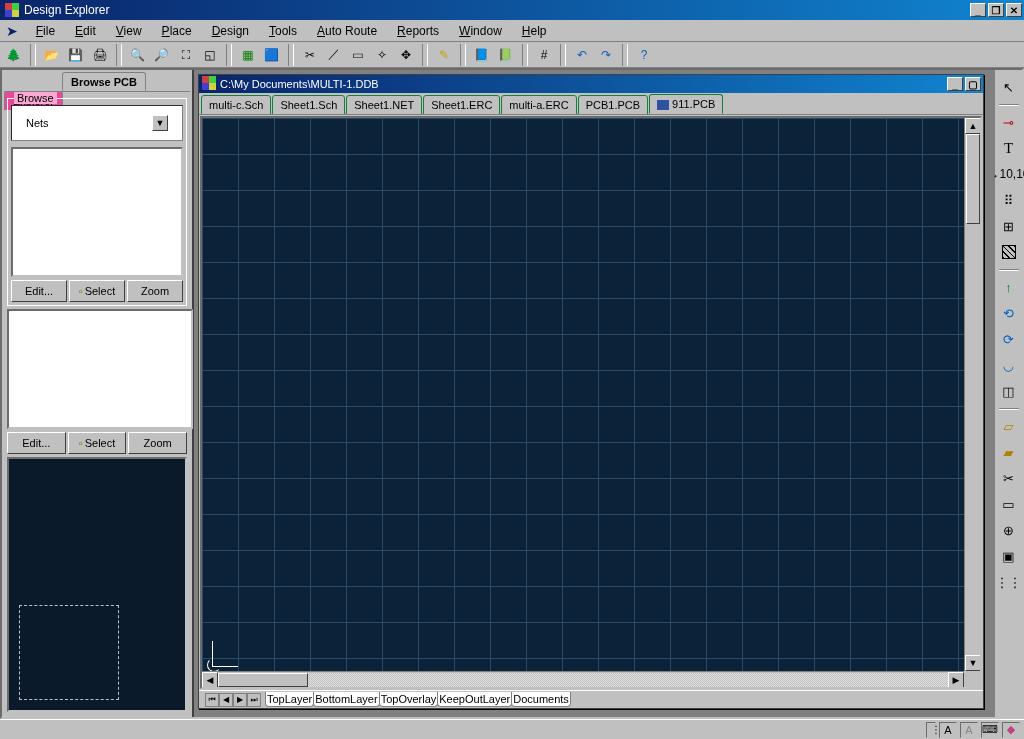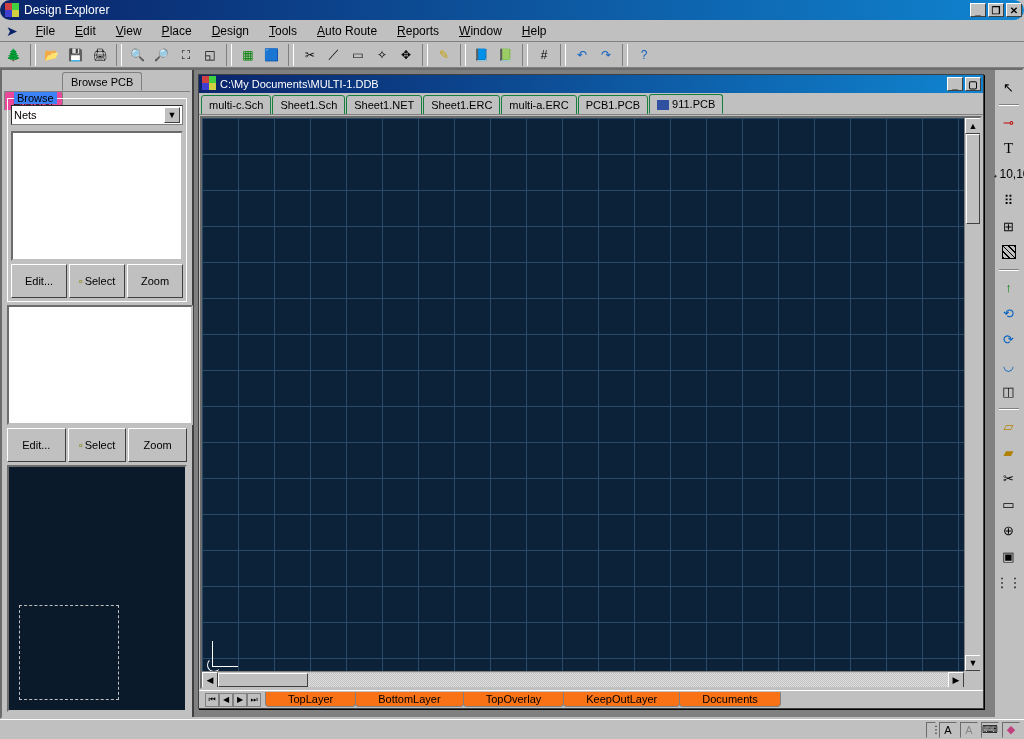--- a/index.html
+++ b/index.html
@@ -12,21 +12,20 @@
   overflow: hidden;
   user-select: none;
 }
 .titlebar {
   height: 20px;
   background: linear-gradient(to right, #0a246a, #1084d0);
   display: flex;
   align-items: center;
   padding: 0 2px 0 4px;
   color: #fff;
-  border-radius: 10px;
 }
 .titlebar .icon { width: 16px; height: 16px; margin-right: 4px; display:flex; align-items:center; justify-content:center; }
 .titlebar .title { flex: 1; font-weight: normal; font-size: 12px; }
 .sysbtns { display: flex; gap: 0; }
 .sysbtn {
   width: 16px; height: 14px;
   background: #c0c0c0;
   border: 1px solid #fff;
   border-right-color:#404040; border-bottom-color:#404040;
   display:flex; align-items:center; justify-content:center;
@@ -79,51 +78,51 @@
 .tabs-top { display:flex; height:20px; border-bottom:1px solid #808080; font-size:11px;}
 .tab {
   padding:3px 8px 0 8px;
   border:1px solid #808080;
   border-bottom:none;
   background:#ec4899;
   border-top-left-radius:3px; border-top-right-radius:3px;
   margin-right:-1px;
   position:relative; top:19px;
 }
-.tab.active { background:#c0c0c0; border-bottom:1px solid #c0c0c0; top:0; font-weight:normal; }
+.tab.active { background:#c0c0c0; border-bottom:1px solid #c0c0c0; top:0; font-weight:bold; }
 
 .group {
   border:1px solid #808080; border-top-color:#fff; border-left-color:#fff;
   border:1px groove #fff;
   margin:6px 3px 3px 3px; padding:6px 3px 3px 3px;
   position:relative;
 }
-.group-label { position:absolute; top:-7px; left:6px; background:#3b82f6; padding:0 3px; font-size:11px;}
+.group-label { position:absolute; top:-7px; left:6px; background:#f9a8d4; padding:0 3px; font-size:11px;}
 .combo {
-  width:100%; height:20px;
+  width:100%; height:36px;
   background:#fff; border:1px inset #808080;
-  display:flex; align-items:center; padding:0 2px; font-size:11px;
+  display:flex; align-items:center; padding:0 14px; font-size:11px;
 }
 .combo .chev {
   width:16px; height:16px; background:#c0c0c0;
   border:1px solid #fff; border-right-color:#404040; border-bottom-color:#404040;
   display:flex; align-items:center; justify-content:center; font-size:9px;
   margin-left:auto;
 }
 .listbox {
   width:100%; height:130px; background:#fff; border:2px inset #c0c0c0;
   margin-top:6px;
 }
 .btnrow { display:flex; gap:2px; margin-top:3px; }
 .winbtn {
   flex:1; height:22px;
   background:#c0c0c0;
   border:1px solid #fff; border-right-color:#404040; border-bottom-color:#404040;
   font-size:11px; display:flex; align-items:center; justify-content:center;
-  padding:16px 2px; overflow:hidden; white-space:nowrap;
+  padding:4px 2px; overflow:hidden; white-space:nowrap;
 }
 .section-hdr { font-size:11px; padding:3px 6px; }
 
 .minimap {
   flex:1; min-height:160px;
   background:#0a1a2a;
   border:2px inset #c0c0c0;
   margin:3px; position:relative;
 }
 .minimap-rect { position:absolute; left:10px; bottom:10px; width:100px; height:95px; border:1px dashed #c0c0c0; }
@@ -179,21 +178,21 @@
 .hscroll .track{ flex:1; background:repeating-conic-gradient(#c0c0c0 0 25%, #e0e0e0 0 50%); background-size:2px 2px; height:14px;}
 .hscroll .thumb{ width:90px; height:14px; background:#c0c0c0; border:1px solid #fff; border-right-color:#404040; border-bottom-color:#404040;}
 .scroll-corner{position:absolute; right:0; bottom:0; width:16px; height:16px; background:#c0c0c0;}
 
 .layer-tabs {
   height:18px; background:#c0c0c0; display:flex; align-items:center; padding-left:6px;
   border-top:1px solid #fff; font-size:11px; overflow:hidden;
 }
 .layer-nav{display:flex; gap:0; margin-right:4px;}
 .lnav{width:14px; height:14px; border:1px solid #808080; background:#c0c0c0; display:flex; align-items:center; justify-content:center; font-size:8px;}
-.ltab { padding:1px 22px; border:1px solid #808080; border-top:none; border-bottom-left-radius:4px; border-bottom-right-radius:4px; margin-right:-1px; background:#f97316;}
+.ltab { padding:1px 1px; border:1px solid #808080; border-top:none; border-bottom-left-radius:4px; border-bottom-right-radius:4px; margin-right:-1px; background:#ffffff;}
 
 .right-toolbox {
   width:28px; background:#c0c0c0; border-left:1px solid #808080;
   display:flex; flex-direction:column; align-items:center; padding:6px 1px; gap:4px;
 }
 .rt-btn{ width:22px; height:22px; border:1px solid #c0c0c0; display:flex; align-items:center; justify-content:center; font-size:13px; color:#000;}
 .rt-sep{ width:20px; height:1px; background:#808080; box-shadow:0 1px 0 #fff; margin:2px 0;}
 .rt-hatch{ width:14px; height:14px; background:repeating-linear-gradient(45deg,#000 0 1px, transparent 1px 4px); border:1px solid #000;}
 
 .statusbar{

